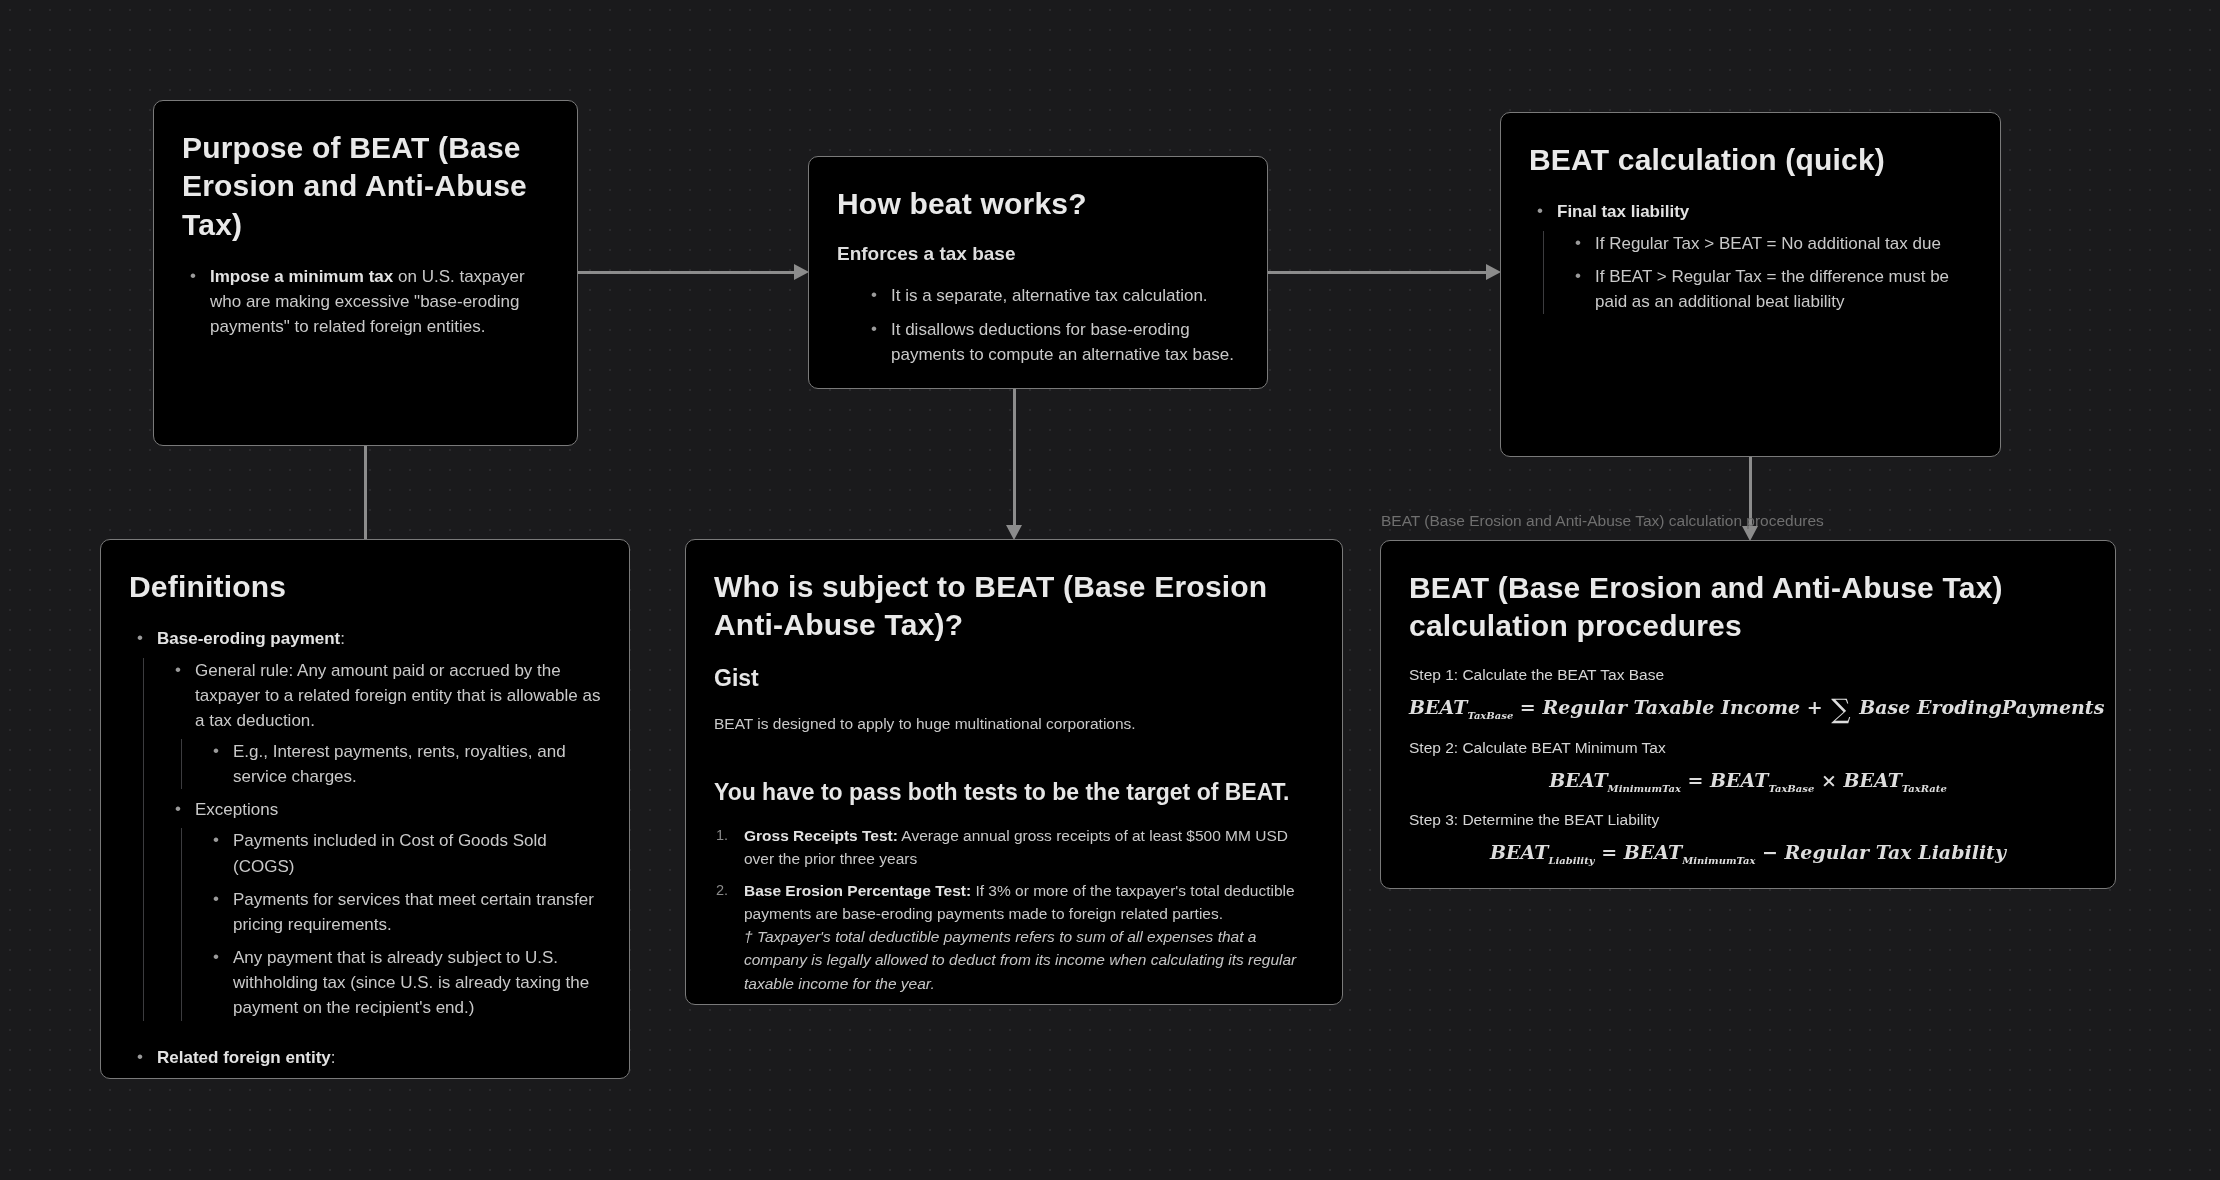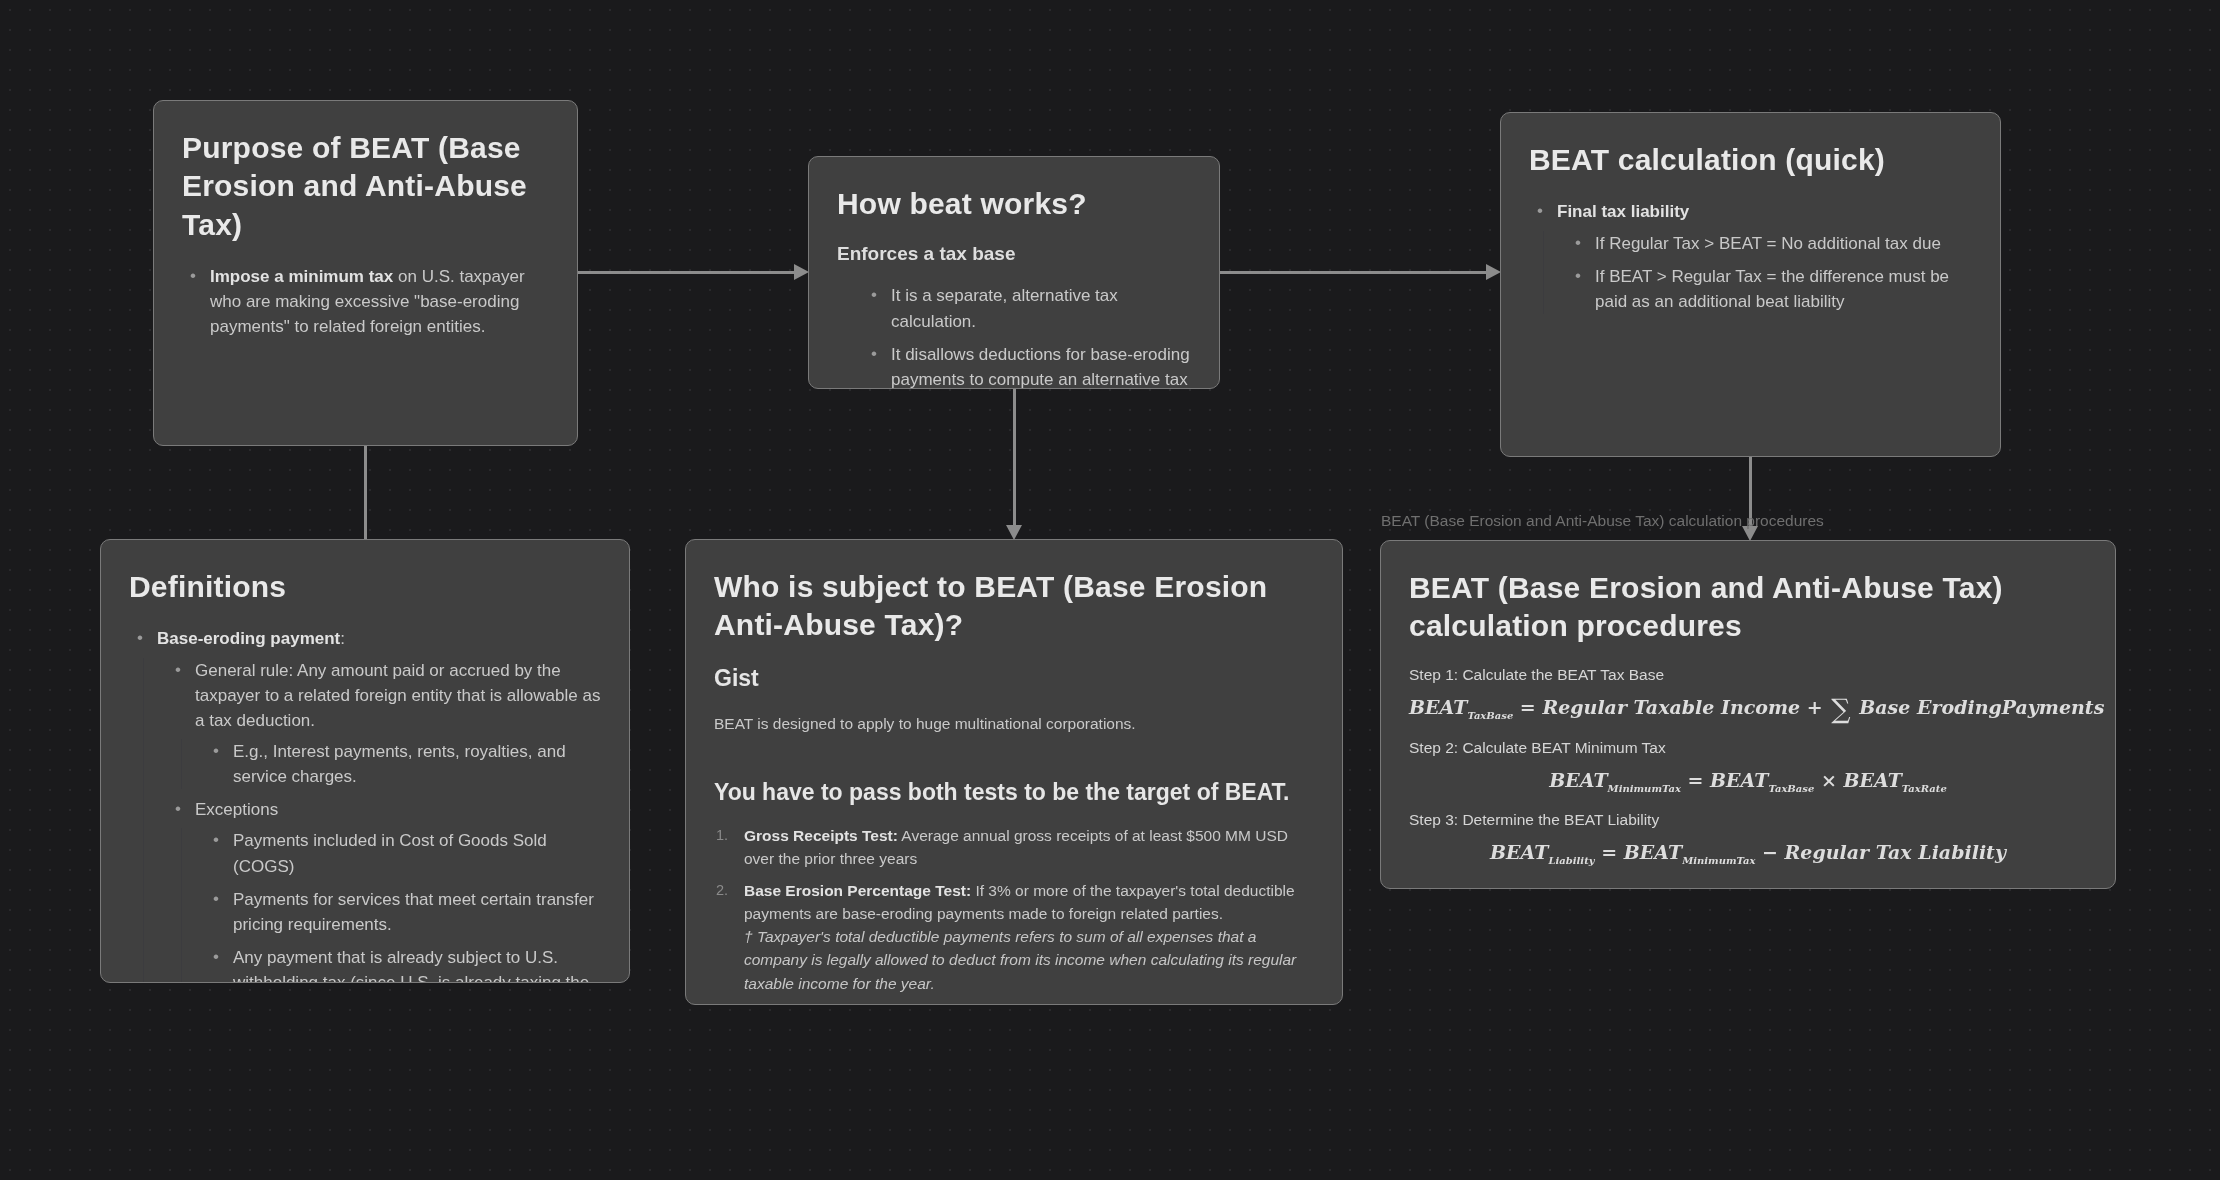--- a/index.html
+++ b/index.html
@@ -7,21 +7,21 @@
     width:2220px; height:1180px;
     background-color:#1a1a1c;
     background-image: radial-gradient(circle, #29292c 1.2px, transparent 1.4px);
     background-size: 20px 20px;
     font-family:"Liberation Sans", sans-serif;
     overflow:hidden; position:relative;
     -webkit-font-smoothing:antialiased;
   }
   .card {
     position:absolute; box-sizing:border-box;
-    background:#404040;
+    background:#000000;
     border:1.5px solid #7a7a7a;
     border-radius:10px;
     padding:28px 28px;
     color:#c9c9c9;
     z-index:2;
     overflow:hidden;
   }
   .card h1 {
     margin:0 0 20px 0;
     font-size:30px; line-height:1.28; font-weight:700;
@@ -74,23 +74,23 @@
     border-left:15px solid #8c8c8c;
   }
   .arr-down {
     position:absolute; width:0; height:0; z-index:1;
     border-left:8px solid transparent; border-right:8px solid transparent;
     border-top:15px solid #8c8c8c;
   }
 
   
   #card-purpose     { left:153px;  top:100px; width:425px; height:346px; }
-  #card-how         { left:808px;  top:156px; width:412px; height:233px; }
+  #card-how         { left:808px;  top:156px; width:460px; height:233px; }
   #card-quick       { left:1500px; top:112px; width:501px; height:345px; }
-  #card-definitions { left:100px;  top:539px; width:530px; height:444px; }
+  #card-definitions { left:100px;  top:539px; width:530px; height:540px; }
   #card-subject     { left:685px;  top:539px; width:658px; height:466px; }
   #card-procedures  { left:1380px; top:540px; width:736px; height:349px; }
   #label-procedures { left:1381px; top:512px; }
 
   #conn-1-2-line { left:578px;  top:271px; width:217px; }
   #conn-1-2-arr  { left:794px;  top:264px; }
   #conn-2-3-line { left:1220px; top:271px; width:266px; }
   #conn-2-3-arr  { left:1486px; top:264px; }
   #conn-1-4-line { left:364px;  top:446px; height:94px; }
   #conn-2-5-line { left:1013px; top:389px; height:137px; }

